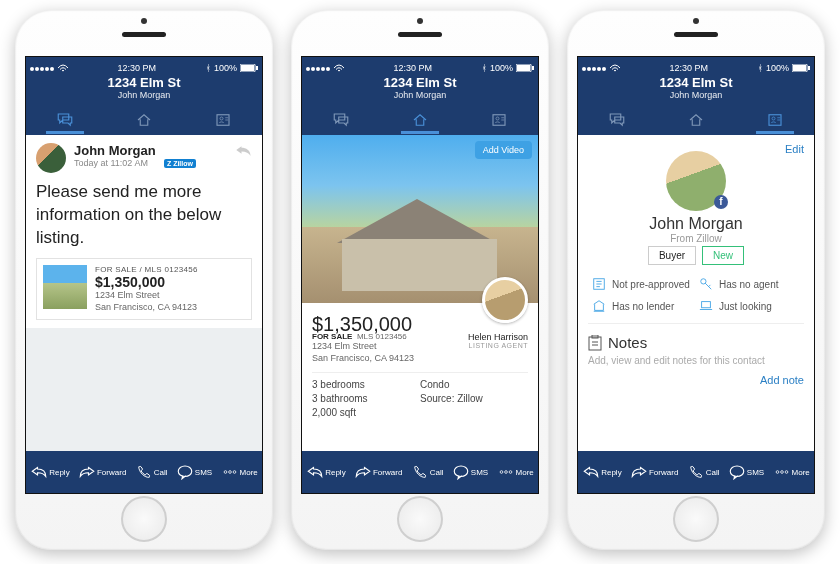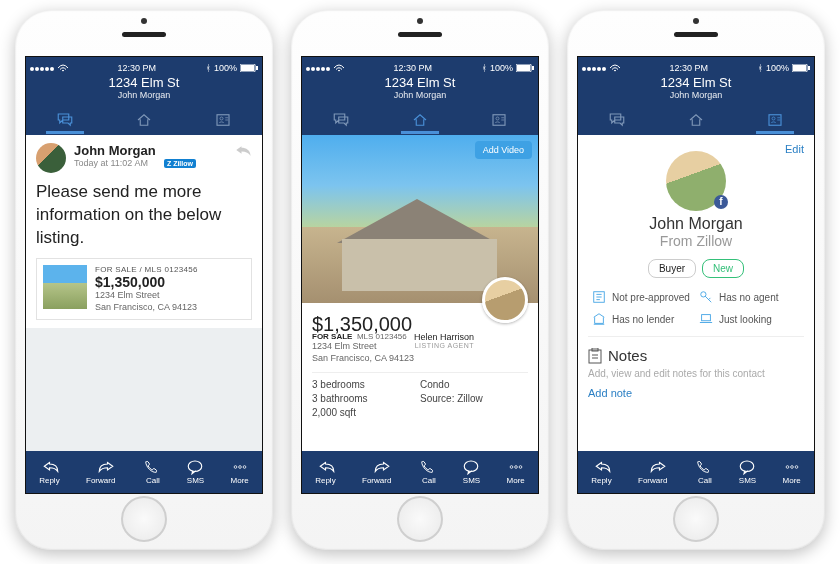--- a/index.html
+++ b/index.html
@@ -6,21 +6,21 @@
 .stage{display:flex;gap:18px;justify-content:center;align-items:flex-start;padding:10px;width:840px;height:564px;box-sizing:border-box}
 .phone{width:258px;height:540px;background:linear-gradient(180deg,#fefefe,#f4f4f4);border-radius:36px;box-shadow:0 4px 16px rgba(0,0,0,.25),inset 0 0 2px rgba(0,0,0,.2);position:relative;padding:46px 10px 56px 10px;box-sizing:border-box}
 .speaker{position:absolute;top:22px;left:50%;transform:translateX(-50%);width:44px;height:5px;background:#222;border-radius:3px}
 .camera{position:absolute;top:8px;left:50%;transform:translateX(-50%);width:6px;height:6px;background:#333;border-radius:50%}
 .home{position:absolute;bottom:8px;left:50%;transform:translateX(-50%);width:42px;height:42px;border:2px solid #cfcfcf;border-radius:50%;background:radial-gradient(#fafafa,#e9e9e9)}
 .screen{width:100%;height:100%;background:#eceff1;overflow:hidden;position:relative;border:1px solid #111;box-sizing:border-box;display:flex;flex-direction:column}
 .status{background:#1d3c6e;color:#fff;height:16px;display:flex;align-items:flex-end;justify-content:space-between;padding:0 4px;font-size:9px}
 .status .left,.status .right{display:flex;gap:3px;align-items:center}
 .dots span{display:inline-block;width:4px;height:4px;background:#fff;border-radius:50%;margin-right:1px}
 .hdr{background:#1d3c6e;color:#fff;text-align:center;padding:2px 0 5px 0}
-.hdr-title{font-weight:400;font-size:13px}
+.hdr-title{font-weight:700;font-size:13px}
 .hdr-sub{font-size:9px;opacity:.9}
 .tabbar{background:#1d3c6e;display:flex;justify-content:space-around;align-items:center;height:30px;position:relative}
 .tab{width:26px;height:20px;display:flex;align-items:center;justify-content:center;position:relative}
 .tab svg{width:18px;height:18px}
 .tab.active::after{content:"";position:absolute;bottom:-4px;left:-6px;right:-6px;height:3px;background:#4a90d8}
 .content{flex:1;overflow:hidden;background:#eceff1;position:relative}
 .content.white{background:#fff}
 .card{background:#fff;margin:0;padding:8px 10px}
 .row{display:flex;align-items:flex-start;gap:8px}
 .avatar{width:30px;height:30px;border-radius:50%;background:linear-gradient(135deg,#d8a070 40%,#3a5f3a 40%);flex:none}
@@ -29,43 +29,43 @@
 .zpill{background:#1180d1;color:#fff;font-size:7px;padding:1px 3px;border-radius:2px;font-weight:700}
 .reply-ic{margin-left:auto;color:#bbb}
 .msg{font-size:17px;margin:8px 0 8px 0;line-height:1.35}
 .listing{border:1px solid #e2e2e2;padding:6px;display:flex;gap:8px;align-items:flex-start}
 .thumb{width:44px;height:44px;background:linear-gradient(180deg,#5cb3ec 0%,#5cb3ec 40%,#b6c58a 40%,#8aa05f 100%);flex:none}
 .listing-txt{flex:1}
 .mls{font-size:8px;letter-spacing:.3px;color:#555}
 .price{font-weight:800;font-size:14px}
 .addr{font-size:9px;color:#666;line-height:1.3}
 .toolbar{background:#1d3c6e;display:flex;justify-content:space-around;align-items:center;height:42px;flex:none}
-.tbtn{display:flex;flex-direction:column;align-items:flex-end;color:#fff;font-size:8px;gap:1px}
+.tbtn{display:flex;flex-direction:row;align-items:center;color:#fff;font-size:8px;gap:1px}
 .tbtn svg{width:18px;height:16px}
 .photo{position:relative;width:100%;height:168px;background:linear-gradient(180deg,#4faeee 0%,#7cc4ef 30%,#b8d4a0 55%,#c7b48e 55%,#a59070 100%)}
 .house-roof{position:absolute;top:64px;left:35px;width:0;height:0;border-left:80px solid transparent;border-right:80px solid transparent;border-bottom:44px solid #8b8276}
 .house-body{position:absolute;top:104px;left:40px;width:155px;height:52px;background:#c9c0aa}
 .addvideo{position:absolute;top:6px;right:6px;background:#3ea1e4;color:#fff;font-size:9px;padding:4px 8px;border-radius:4px}
 .agent-av{position:absolute;right:10px;bottom:-20px;width:40px;height:40px;border-radius:50%;background:linear-gradient(160deg,#e7cfa2 40%,#b79d6f 40%);border:3px solid #fff;box-shadow:0 1px 3px rgba(0,0,0,.3)}
 .det{background:#fff;padding:10px 10px 0 10px}
 .det-price{font-size:20px;font-weight:400}
-.det-row{display:flex;align-items:flex-start;margin-top:-4px}
+.det-row{display:flex;justify-content:space-between;align-items:flex-start;margin-top:-4px}
 .det-mls{font-size:8px;font-weight:700}
 .det-mls span{font-weight:400;color:#666}
 .agent-lbl{text-align:right;font-size:9px}
 .agent-lbl .sub{font-size:7px;color:#999;letter-spacing:.5px}
 .facts{margin-top:8px;border-top:1px solid #eee;padding-top:6px;font-size:10px;color:#444;display:grid;grid-template-columns:1fr 1fr;row-gap:3px}
 .contact{background:#fff;padding:8px 10px;text-align:center;position:relative}
 .edit{position:absolute;top:8px;right:10px;color:#2a7fc4;font-size:11px}
 .big-av{width:60px;height:60px;border-radius:50%;background:linear-gradient(160deg,#e7cfa2 40%,#8faf6d 40%);margin:8px auto 4px;position:relative}
 .fb{position:absolute;bottom:2px;right:-2px;width:14px;height:14px;background:#3b5998;border-radius:50%;color:#fff;font-size:10px;font-weight:700;line-height:14px;text-align:center}
 .cname{font-size:16px;color:#333}
-.csub{font-size:14px;color:#999;margin-bottom:10px}
+.csub{font-size:10px;color:#999;margin-bottom:2px}
 .tags{display:flex;gap:6px;justify-content:center;margin-bottom:12px}
-.tag{border:1px solid #ccc;padding:3px 10px;font-size:10px;border-radius:8px}
+.tag{border:1px solid #ccc;padding:3px 10px;font-size:10px;border-radius:0}
 .tag.grn{border-color:#34c079;color:#34c079}
 .stats{display:grid;grid-template-columns:1fr 1fr;gap:8px 6px;text-align:center;font-size:10px;color:#555;padding:0 4px 10px}
 .stat{display:flex;align-items:center;gap:6px}
 .stat svg{width:14px;height:14px;flex:none}
 .notes-hd{display:flex;align-items:flex-end;gap:6px;border-top:1px solid #eee;padding:10px 0 4px;font-size:15px;color:#333}
 .notes-sub{font-size:10px;color:#aaa;padding-bottom:8px}
 .addnote{font-size:11px;color:#2a7fc4;padding-bottom:8px}
 </style>
 </head>
 <body>
@@ -385,21 +385,21 @@
         </div>
         <div class="notes-hd">
               <svg width="14" height="16" viewBox="0 0 14 16">
                 <rect x="1" y="2" width="12" height="13" fill="none" stroke="#555"></rect>
                 <rect x="4" y="0" width="6" height="3" fill="none" stroke="#555"></rect>
                 <path d="M4 7h6M4 10h6" stroke="#555"></path>
               </svg>
               <span>Notes</span>
             </div>
         <div class="notes-sub" style="text-align:left">Add, view and edit notes for this contact</div>
-        <div class="addnote" style="text-align:left">Add note</div>
+        <div class="addnote" style="text-align:right">Add note</div>
       </div>
     </div>
     <div class="toolbar">
       <div class="tbtn">
             <svg viewBox="0 0 24 20">
               <path d="M10 4 L3 9 L10 14 V11 C16 11 19 13 21 16 C21 8 16 6 10 6 Z" fill="none" stroke="#fff" stroke-width="1.5"></path>
             </svg>
             <span>Reply</span>
           </div>
       <div class="tbtn">

